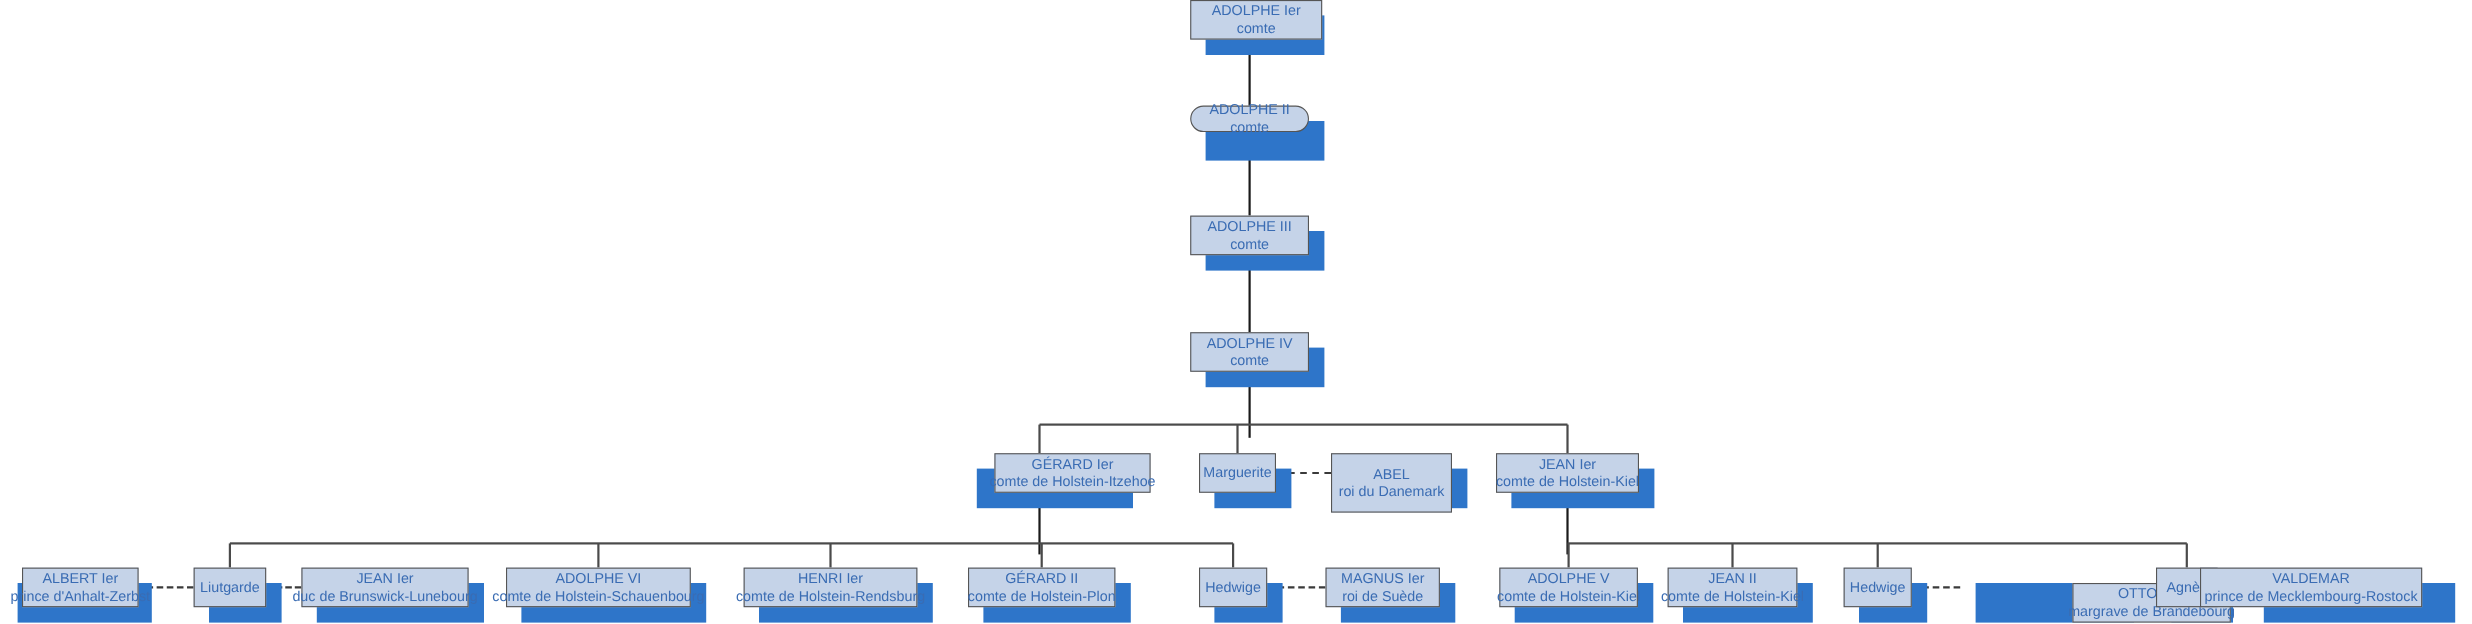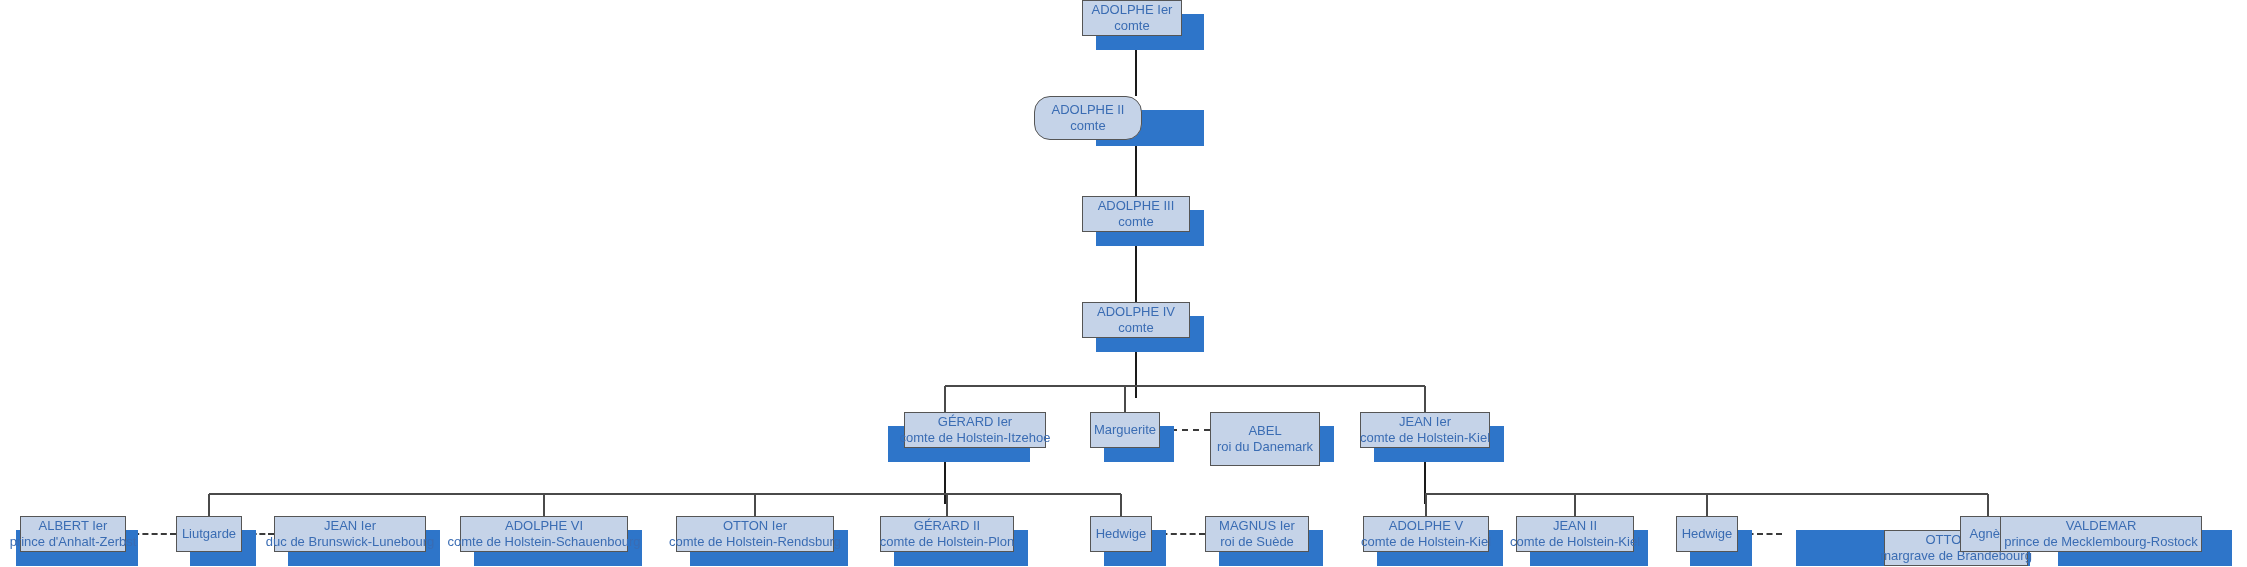--- a/index.html
+++ b/index.html
@@ -88,26 +88,26 @@
     <div class="ln-v" style="left: 1574px; top: 494px; height: 22px;"></div>
     <div class="ln-v" style="left: 1706px; top: 494px; height: 22px;"></div>
     <div class="ln-v" style="left: 1987px; top: 494px; height: 22px;"></div>
     <div class="ln-dash" style="left: 1160px; top: 429px; width: 50px;"></div>
     <div class="ln-dash" style="left: 124px; top: 533px; width: 52px;"></div>
     <div class="ln-dash" style="left: 242px; top: 533px; width: 32px;"></div>
     <div class="ln-dash" style="left: 1152px; top: 533px; width: 53px;"></div>
     <div class="ln-dash" style="left: 1738px; top: 533px; width: 44px;"></div>
     <div class="ln-dash" style="left: 2016px; top: 533px; width: 28px;"></div>
     <div class="shadow" style="left: 1096px; top: 14px; width: 108px; height: 36px;"></div>
-    <div class="node" style="left: 1082px; top: 0px; width: 100px; height: 36px;">
+    <div class="node" style="left: 1082px; top: 0px; width: 120px; height: 36px;">
       <span class="nm">ADOLPHE Ier</span>
       <span class="ti">comte</span>
     </div>
     <div class="shadow" style="left: 1096px; top: 110px; width: 108px; height: 36px;"></div>
-    <div class="node" style="left: 1034px; top: 96px; width: 108px; height: 44px; border-radius: 16px;">
+    <div class="node" style="left: 1082px; top: 96px; width: 108px; height: 24px; border-radius: 16px;">
       <span class="nm">ADOLPHE II</span>
       <span class="ti">comte</span>
     </div>
     <div class="shadow" style="left: 1096px; top: 210px; width: 108px; height: 36px;"></div>
     <div class="node" style="left: 1082px; top: 196px; width: 108px; height: 36px;">
       <span class="nm">ADOLPHE III</span>
       <span class="ti">comte</span>
     </div>
     <div class="shadow" style="left: 1096px; top: 316px; width: 108px; height: 36px;"></div>
     <div class="node" style="left: 1082px; top: 302px; width: 108px; height: 36px;">
@@ -147,21 +147,21 @@
       <span class="nm">JEAN Ier</span>
       <span class="ti">duc de Brunswick-Lunebourg</span>
     </div>
     <div class="shadow" style="left: 474px; top: 530px; width: 168px; height: 36px;"></div>
     <div class="node" style="left: 460px; top: 516px; width: 168px; height: 36px;">
       <span class="nm">ADOLPHE VI</span>
       <span class="ti">comte de Holstein-Schauenbourg</span>
     </div>
     <div class="shadow" style="left: 690px; top: 530px; width: 158px; height: 36px;"></div>
     <div class="node" style="left: 676px; top: 516px; width: 158px; height: 36px;">
-      <span class="nm">OTTON Ier</span>
+      <span class="nm">HENRI Ier</span>
       <span class="ti">comte de Holstein-Rendsburg</span>
     </div>
     <div class="shadow" style="left: 894px; top: 530px; width: 134px; height: 36px;"></div>
     <div class="node" style="left: 880px; top: 516px; width: 134px; height: 36px;">
       <span class="nm">GÉRARD II</span>
       <span class="ti">comte de Holstein-Plon</span>
     </div>
     <div class="shadow" style="left: 1104px; top: 530px; width: 62px; height: 36px;"></div>
     <div class="node" style="left: 1090px; top: 516px; width: 62px; height: 36px;">
       <span class="nm">Hedwige</span>

